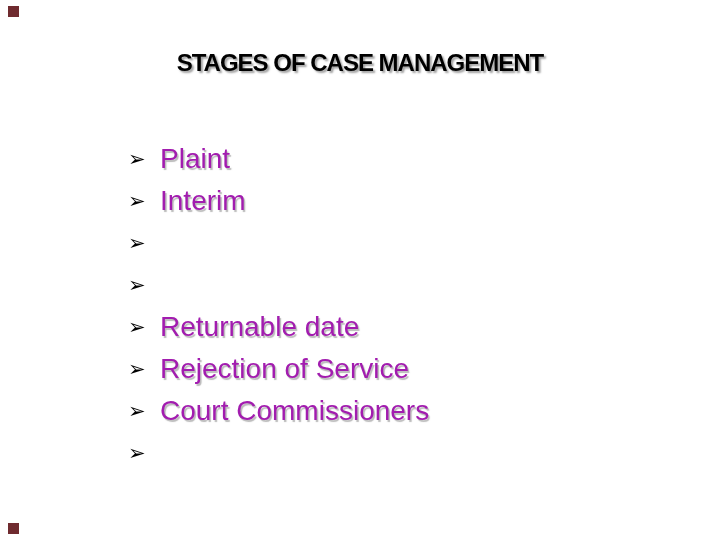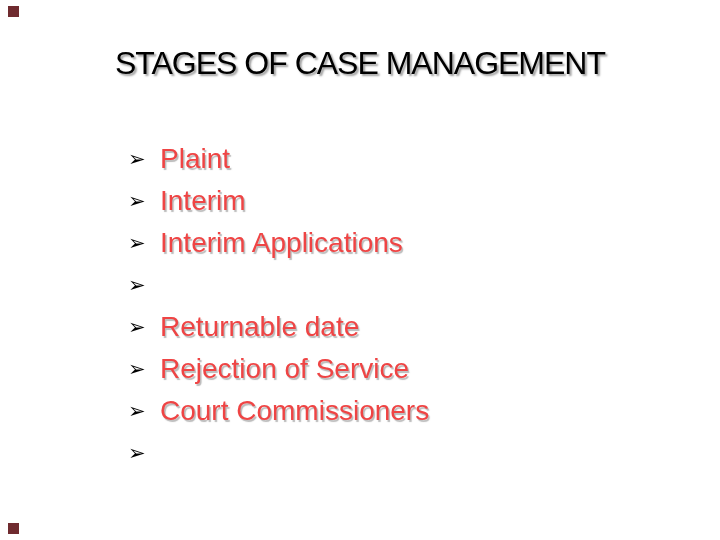--- a/index.html
+++ b/index.html
@@ -24,22 +24,22 @@
   }
   .accent-square.top-left    { left: 8px; top: 6px; }
   .accent-square.bottom-left { left: 8px; top: 523px; }
   .slide-title {
     position: absolute;
     top: 45px;
     left: 0;
     width: 720px;
     margin: 0;
     text-align: center;
-    font-size: 32px;
-    font-weight: 400;
+    font-size: 24px;
+    font-weight: 700;
     line-height: 36px;
     letter-spacing: -1px;
     color: #000000;
     text-shadow: 2px 2px 2px rgba(130,130,130,0.75);
     white-space: nowrap;
   }
   .bullet-list {
     position: absolute;
     left: 128px;
     top: 138px;
@@ -59,21 +59,21 @@
     display: inline-block;
     width: 32px;
     font-family: "DejaVu Sans", sans-serif;
     font-size: 21px;
     line-height: 42px;
     text-shadow: none;
     color: #000000;
   }
   .bullet-text {
     font-family: "Liberation Sans", sans-serif;
-    color: #ef4444;
+    color: #a21caf;
   }
 </style>
 </head>
 <body>
 
 <div class="slide">
   <div class="accent-square top-left"></div>
   <div class="accent-square bottom-left"></div>
 
   <h1 class="slide-title">STAGES OF CASE MANAGEMENT</h1>
@@ -82,21 +82,20 @@
       <li>
         <span class="bullet-glyph">➢</span>
         <span class="bullet-text">Plaint</span>
       </li>
       <li>
         <span class="bullet-glyph">➢</span>
         <span class="bullet-text">Interim</span>
       </li>
       <li>
         <span class="bullet-glyph">➢</span>
-        <span class="bullet-text">Interim Applications</span>
       </li>
       <li>
         <span class="bullet-glyph">➢</span>
       </li>
       <li>
         <span class="bullet-glyph">➢</span>
         <span class="bullet-text">Returnable date</span>
       </li>
       <li>
         <span class="bullet-glyph">➢</span>

